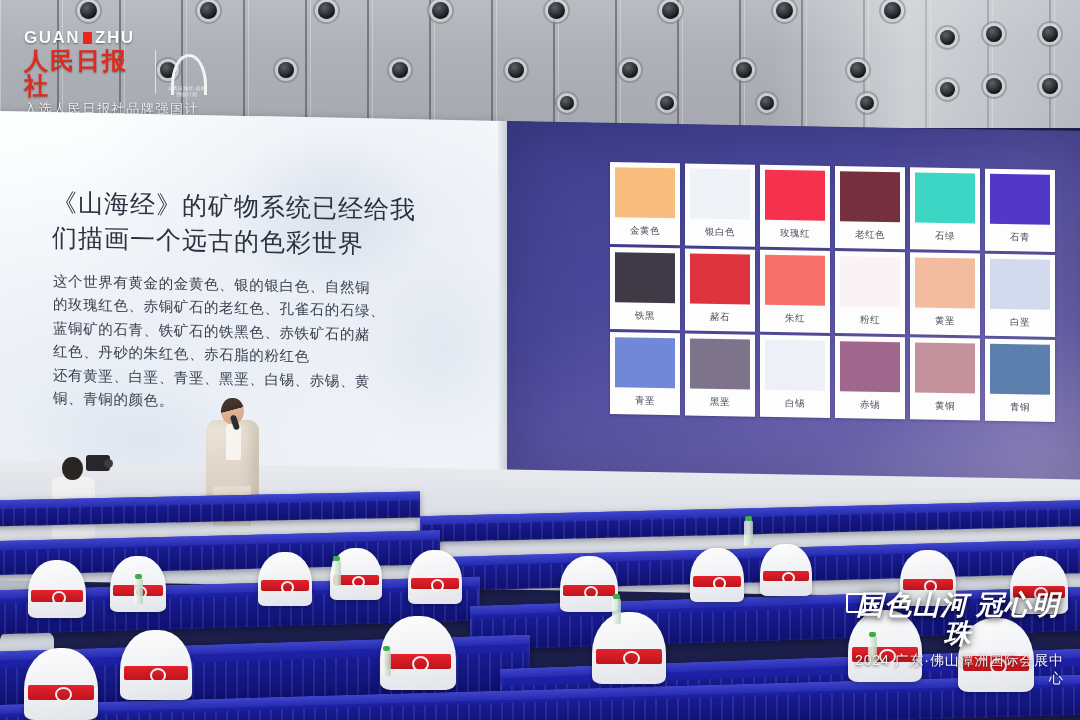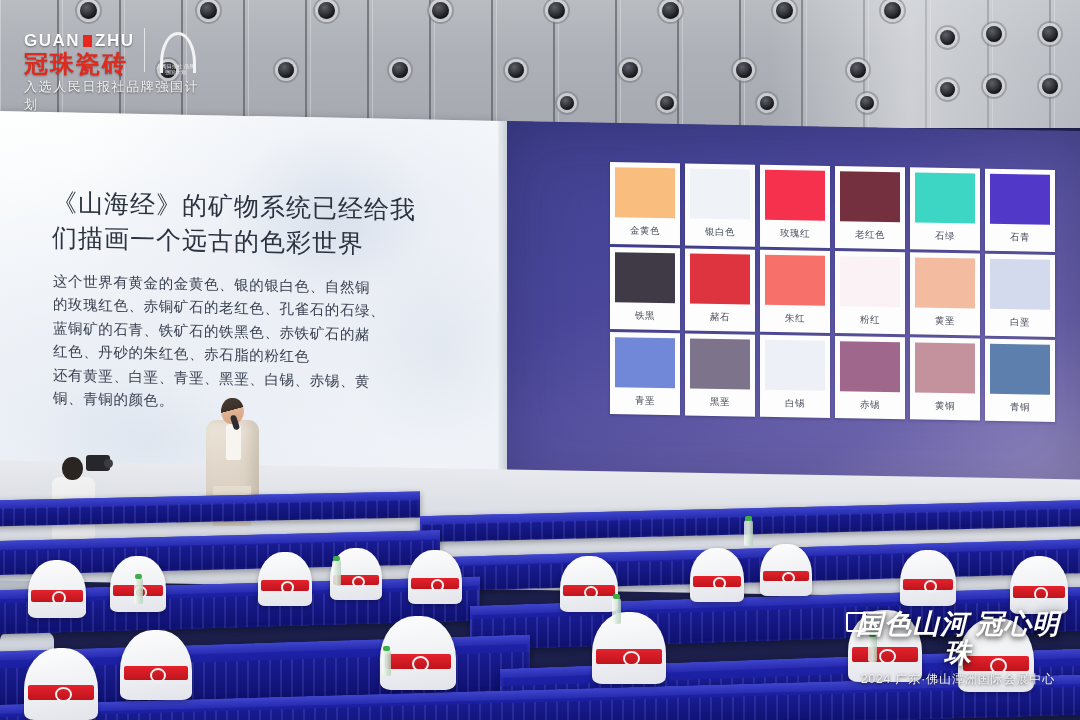--- a/index.html
+++ b/index.html
@@ -233,22 +233,23 @@
   .watermark{
     position:absolute;right:16px;bottom:32px;width:212px;text-align:center;
   }
   .wm-main{
     font-family:"Liberation Serif","DejaVu Serif",serif;
     font-size:27px;font-weight:700;font-style:italic;color:#ffffff;
     letter-spacing:1px;line-height:1.05;
     text-shadow:0 2px 5px rgba(0,0,0,.65),0 0 12px rgba(0,0,0,.4);
   }
   .wm-sub{
-    margin-top:4px;font-size:12px;color:#f2f2f4;letter-spacing:.9px;
+    margin-top:4px;font-size:14px;color:#f2f2f4;letter-spacing:.9px;
     text-shadow:0 1px 3px rgba(0,0,0,.7);
+    text-align:right;
   }
   .wm-seal{
     position:absolute;left:-6px;top:2px;width:16px;height:16px;
     border:2px solid #ffffff;border-radius:2px;
   }
 </style>
 </head>
 <body>
 
 <div id="stage-photo">
@@ -286,21 +287,21 @@
     </div>
 
   <div class="brand">
     <div class="brand-row">
       <div>
         <div class="brand-en">
           <span>GUAN</span>
           <span class="brand-dot"></span>
           <span>ZHU</span>
         </div>
-        <div class="brand-cn">冠珠瓷砖</div>
+        <div class="brand-cn">人民日报社</div>
       </div>
       <div class="brand-divider"></div>
       <div class="pd-mark">
         <div class="pd-arch"></div>
         <div class="pd-text">人民日报社
 品牌强国计划</div>
       </div>
     </div>
     <div class="brand-sub">入选人民日报社品牌强国计划</div>
   </div>

